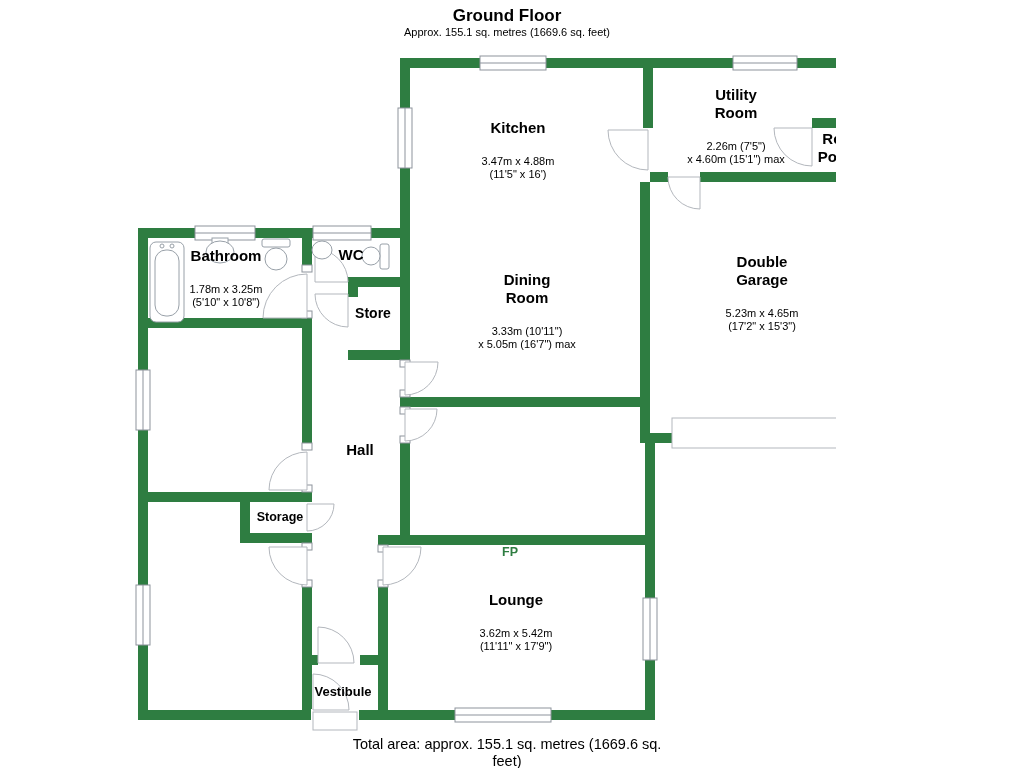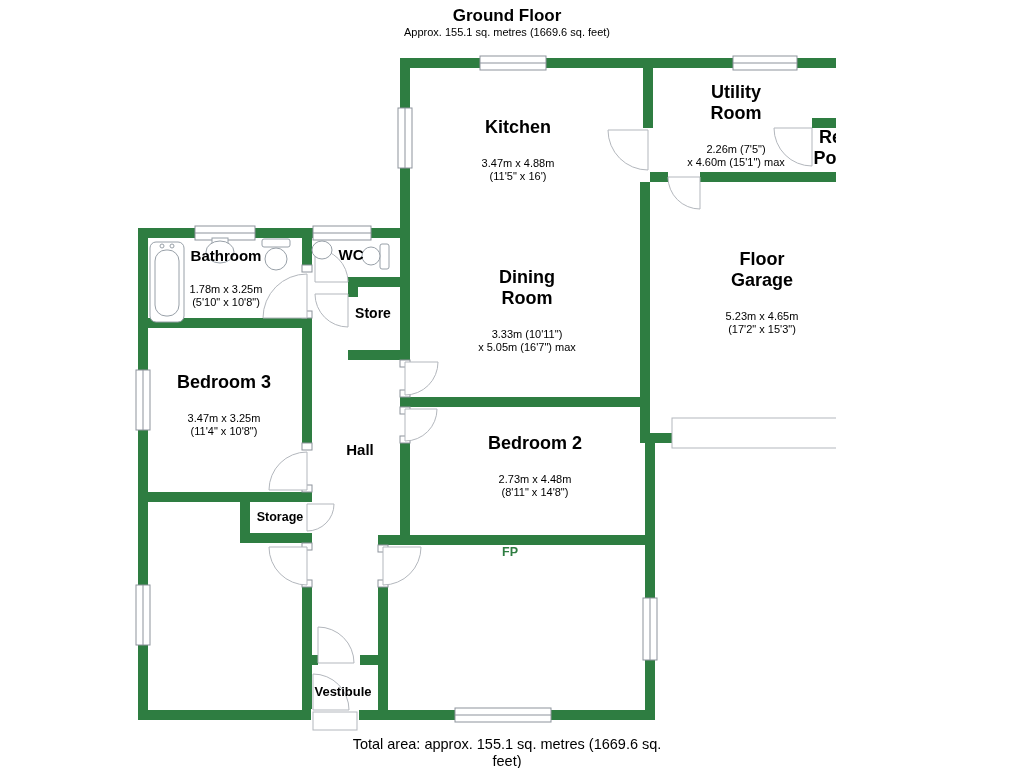--- a/index.html
+++ b/index.html
@@ -8,21 +8,21 @@
   #plan svg{position:absolute;left:0;top:0;}
   .wall{fill:var(--wall,#2e7d41);}
   .win{fill:#fff;stroke:var(--window-stroke,#8d939c);stroke-width:1;}
   .winline{stroke:var(--window-stroke,#8d939c);stroke-width:1;fill:none;}
   .door{fill:#fff;stroke:var(--door-stroke,#b3b7bd);stroke-width:1;}
   .jamb{fill:#fff;stroke:var(--window-stroke,#8d939c);stroke-width:1;}
   .fx{fill:#fff;stroke:var(--fixture-stroke,#98a0a8);stroke-width:1;}
   .opening{fill:#fff;}
   .lbl{position:absolute;transform:translate(-50%,-50%);text-align:center;
        white-space:pre-line;line-height:1.18;}
-  .rname{font-weight:bold;font-size:18px;}
+  .rname{font-weight:bold;font-size:15px;}
   .rdims{font-size:11px;}
   .title{font-weight:bold;font-size:17px;}
   .subtitle{font-size:11px;margin-top:29px;}
   .footer{font-size:14.5px;}
   .fp{font-weight:bold;font-size:12.5px;color:var(--fp,#2e7d41);}
 </style>
 </head>
 <body>
 
 <div id="plan">
@@ -166,40 +166,35 @@
   <div class="lbl" style="left:373px;top:313px">
     <div class="rname" style="font-size:14px">Store</div>
   </div>
   <div class="lbl" style="left:527px;top:311px">
     <div class="rname">Dining
 Room</div>
     <div class="rdims">3.33m (10'11")
 x 5.05m (16'7") max</div>
   </div>
   <div class="lbl" style="left:762px;top:293px">
-    <div class="rname">Floor
+    <div class="rname">Double
 Garage</div>
     <div class="rdims">5.23m x 4.65m
 (17'2" x 15'3")</div>
   </div>
-  <div class="lbl" style="left:224px;top:405px">
-    <div class="rname">Bedroom 3</div>
-    <div class="rdims">3.47m x 3.25m
-(11'4" x 10'8")</div>
-  </div>
   <div class="lbl" style="left:360px;top:450px">
     <div class="rname" style="font-size:15px">Hall</div>
   </div>
-  <div class="lbl" style="left:535px;top:466px">
-    <div class="rname">Bedroom 2</div>
-    <div class="rdims">2.73m x 4.48m
-(8'11" x 14'8")</div>
-  </div>
   <div class="lbl" style="left:280px;top:517px">
     <div class="rname" style="font-size:12.5px">Storage</div>
   </div>
   <div class="lbl fp" style="left:510px;top:552px">FP</div>
+  <div class="lbl" style="left:516px;top:622px">
+    <div class="rname" style="font-size:15px">Lounge</div>
+    <div class="rdims">3.62m x 5.42m
+(11'11" x 17'9")</div>
+  </div>
   <div class="lbl" style="left:343px;top:692px">
     <div class="rname" style="font-size:13px">Vestibule</div>
   </div>
 
   <div class="lbl footer" style="left:507px;top:753px">Total area: approx. 155.1 sq. metres (1669.6 sq. feet)</div>
 </div>
 
 </body></html>

